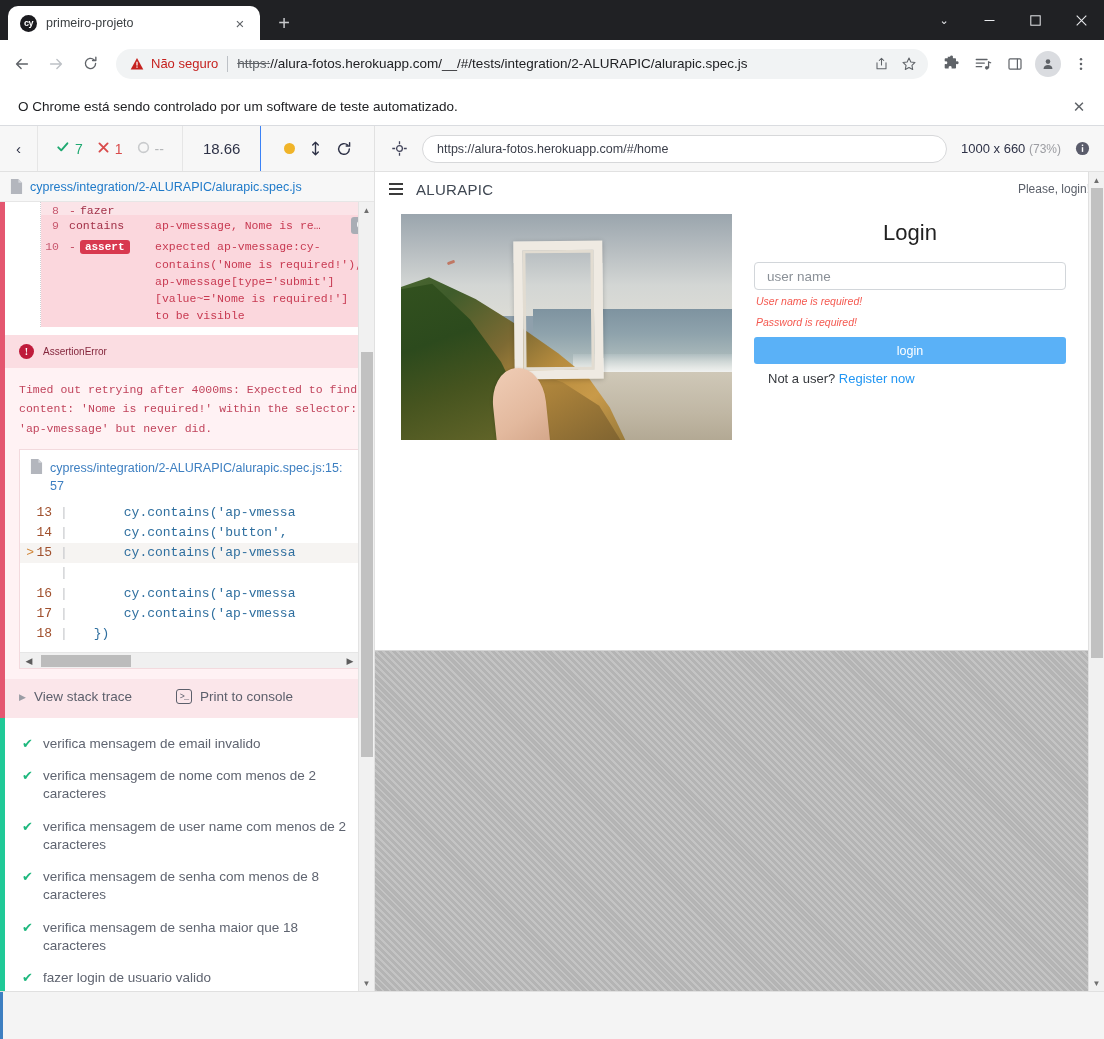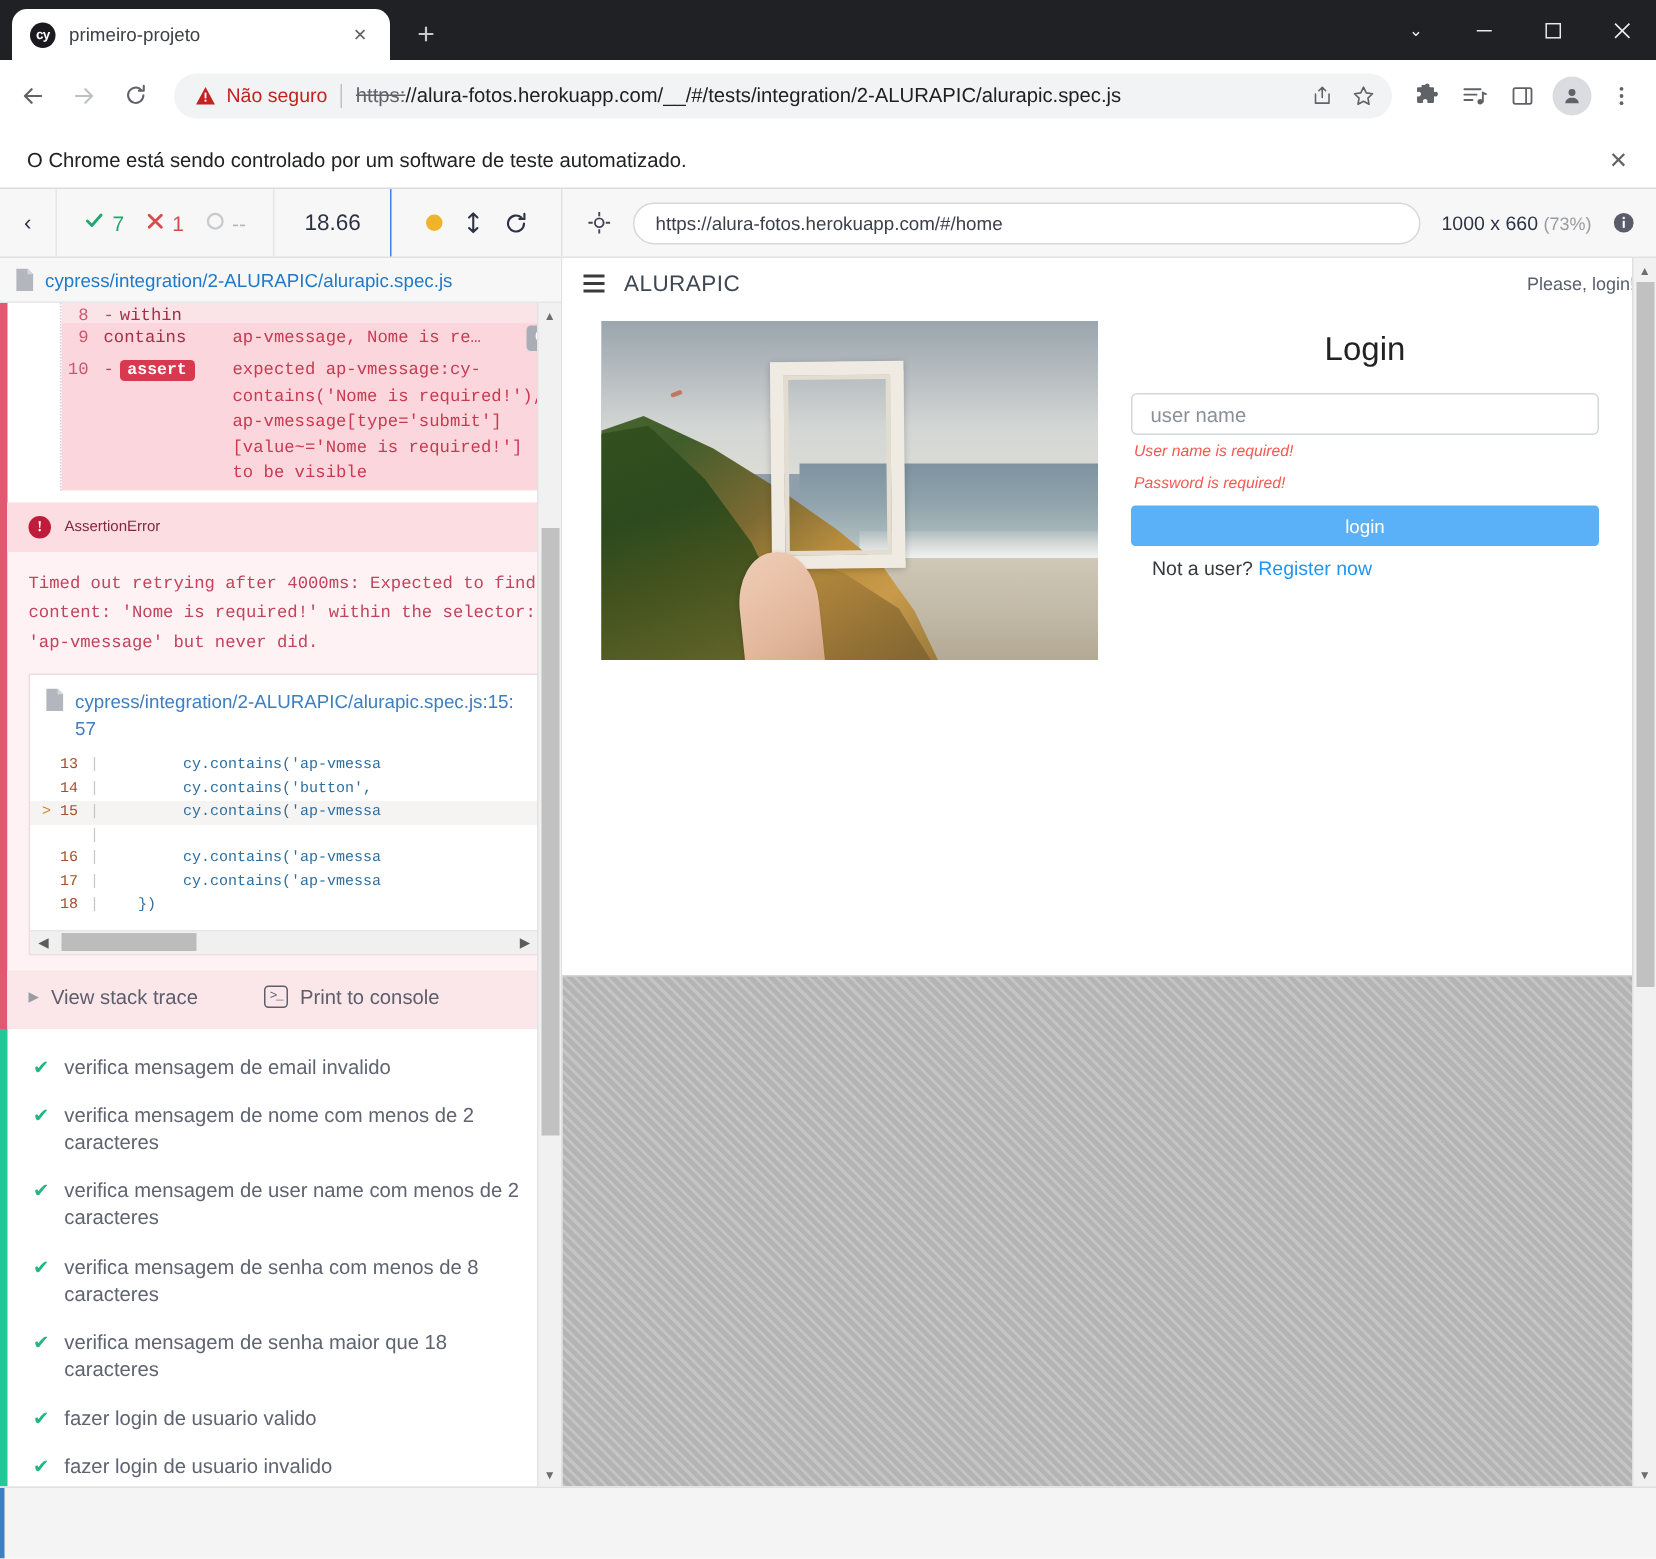--- a/index.html
+++ b/index.html
@@ -4,21 +4,21 @@
 <title>Cypress Test Runner</title>
 <style>
   * { box-sizing: border-box; margin: 0; padding: 0; }
   html, body {
     width: 1104px; height: 1039px;
     font-family: "Liberation Sans", sans-serif;
     background: #fff; overflow: hidden;
   }
 
   
-  .chrome-window { width: 1104px; height: 1039px; display: flex; flex-direction: column; background:#e5e5e5; }
+  .chrome-window { width: 1104px; height: 1039px; display: flex; flex-direction: column; background:#0f766e; }
 
   
   .tabstrip {
     height: 40px; background:#202124; display:flex; align-items:flex-end;
     padding-left: 8px; position: relative; flex: none;
   }
   .tab {
     width: 252px; height: 34px; background:#fff; border-radius: 10px 10px 0 0;
     display:flex; align-items:center; padding: 0 10px 0 12px; gap: 9px;
     position: relative;
@@ -186,21 +186,21 @@
   }
   .err-title { font-size:10px; color:#84263c; }
   .err-msg {
     font-family:"Liberation Mono", monospace; font-size:11.5px; line-height:1.72;
     color:#c1445c; padding: 12px 14px 10px 14px; white-space:pre-wrap;
   }
   .err-codeframe { margin: 0 14px 10px 14px; border:1px solid #f3dade; background:#fff; }
   .cf-file { display:flex; gap:7px; padding:9px 10px 2px 10px; align-items:flex-start; }
   .cf-file .fname { font-size:12.5px; color:#3d7fc1; line-height:1.45; word-break:break-all; }
   .cf-code {
-    font-family:"Liberation Mono", monospace; font-size:10px; line-height:1.55;
+    font-family:"Liberation Mono", monospace; font-size:13px; line-height:1.55;
     padding: 6px 0 8px 0; overflow:hidden; position:relative;
   }
   .cf-line { display:flex; white-space:pre; }
   .cf-line.hl { background:#f6f4f2; }
   .cf-marker { width:14px; text-align:right; color:#d1873a; flex:none; }
   .cf-num { width:26px; text-align:right; color:#a0502d; padding-right:8px; flex:none; }
   .cf-bar { color:#c4c5c9; flex:none; padding-right:2px; }
   .cf-txt { color:#2f6f9f; padding-left:54px; }
 
   .cf-hscroll {
@@ -545,21 +545,21 @@
         <div class="log-scroll">
           <div class="log-inner">
 
             <div class="test-block">
               <div class="test-stripe"></div>
               <div class="test-body">
 
                 <div class="cmd-rows">
                   <div class="cmd-row err-soft" style="overflow:hidden;height:13px;padding-top:0;">
                     <span class="cmd-num">8</span>
-                    <span class="cmd-name"><span class="dash-pre">-</span><span>within</span></span>
+                    <span class="cmd-name"><span class="dash-pre">-</span><span>fazer</span></span>
                     <span class="cmd-msg"></span>
                   </div>
                   <div class="cmd-row err">
                     <span class="cmd-num">9</span>
                     <span class="cmd-name">contains</span>
                     <span class="cmd-msg">ap-vmessage, Nome is re…</span>
                     <span class="cmd-badge">0</span>
                   </div>
                   <div class="cmd-row err">
                     <span class="cmd-num">10</span>

